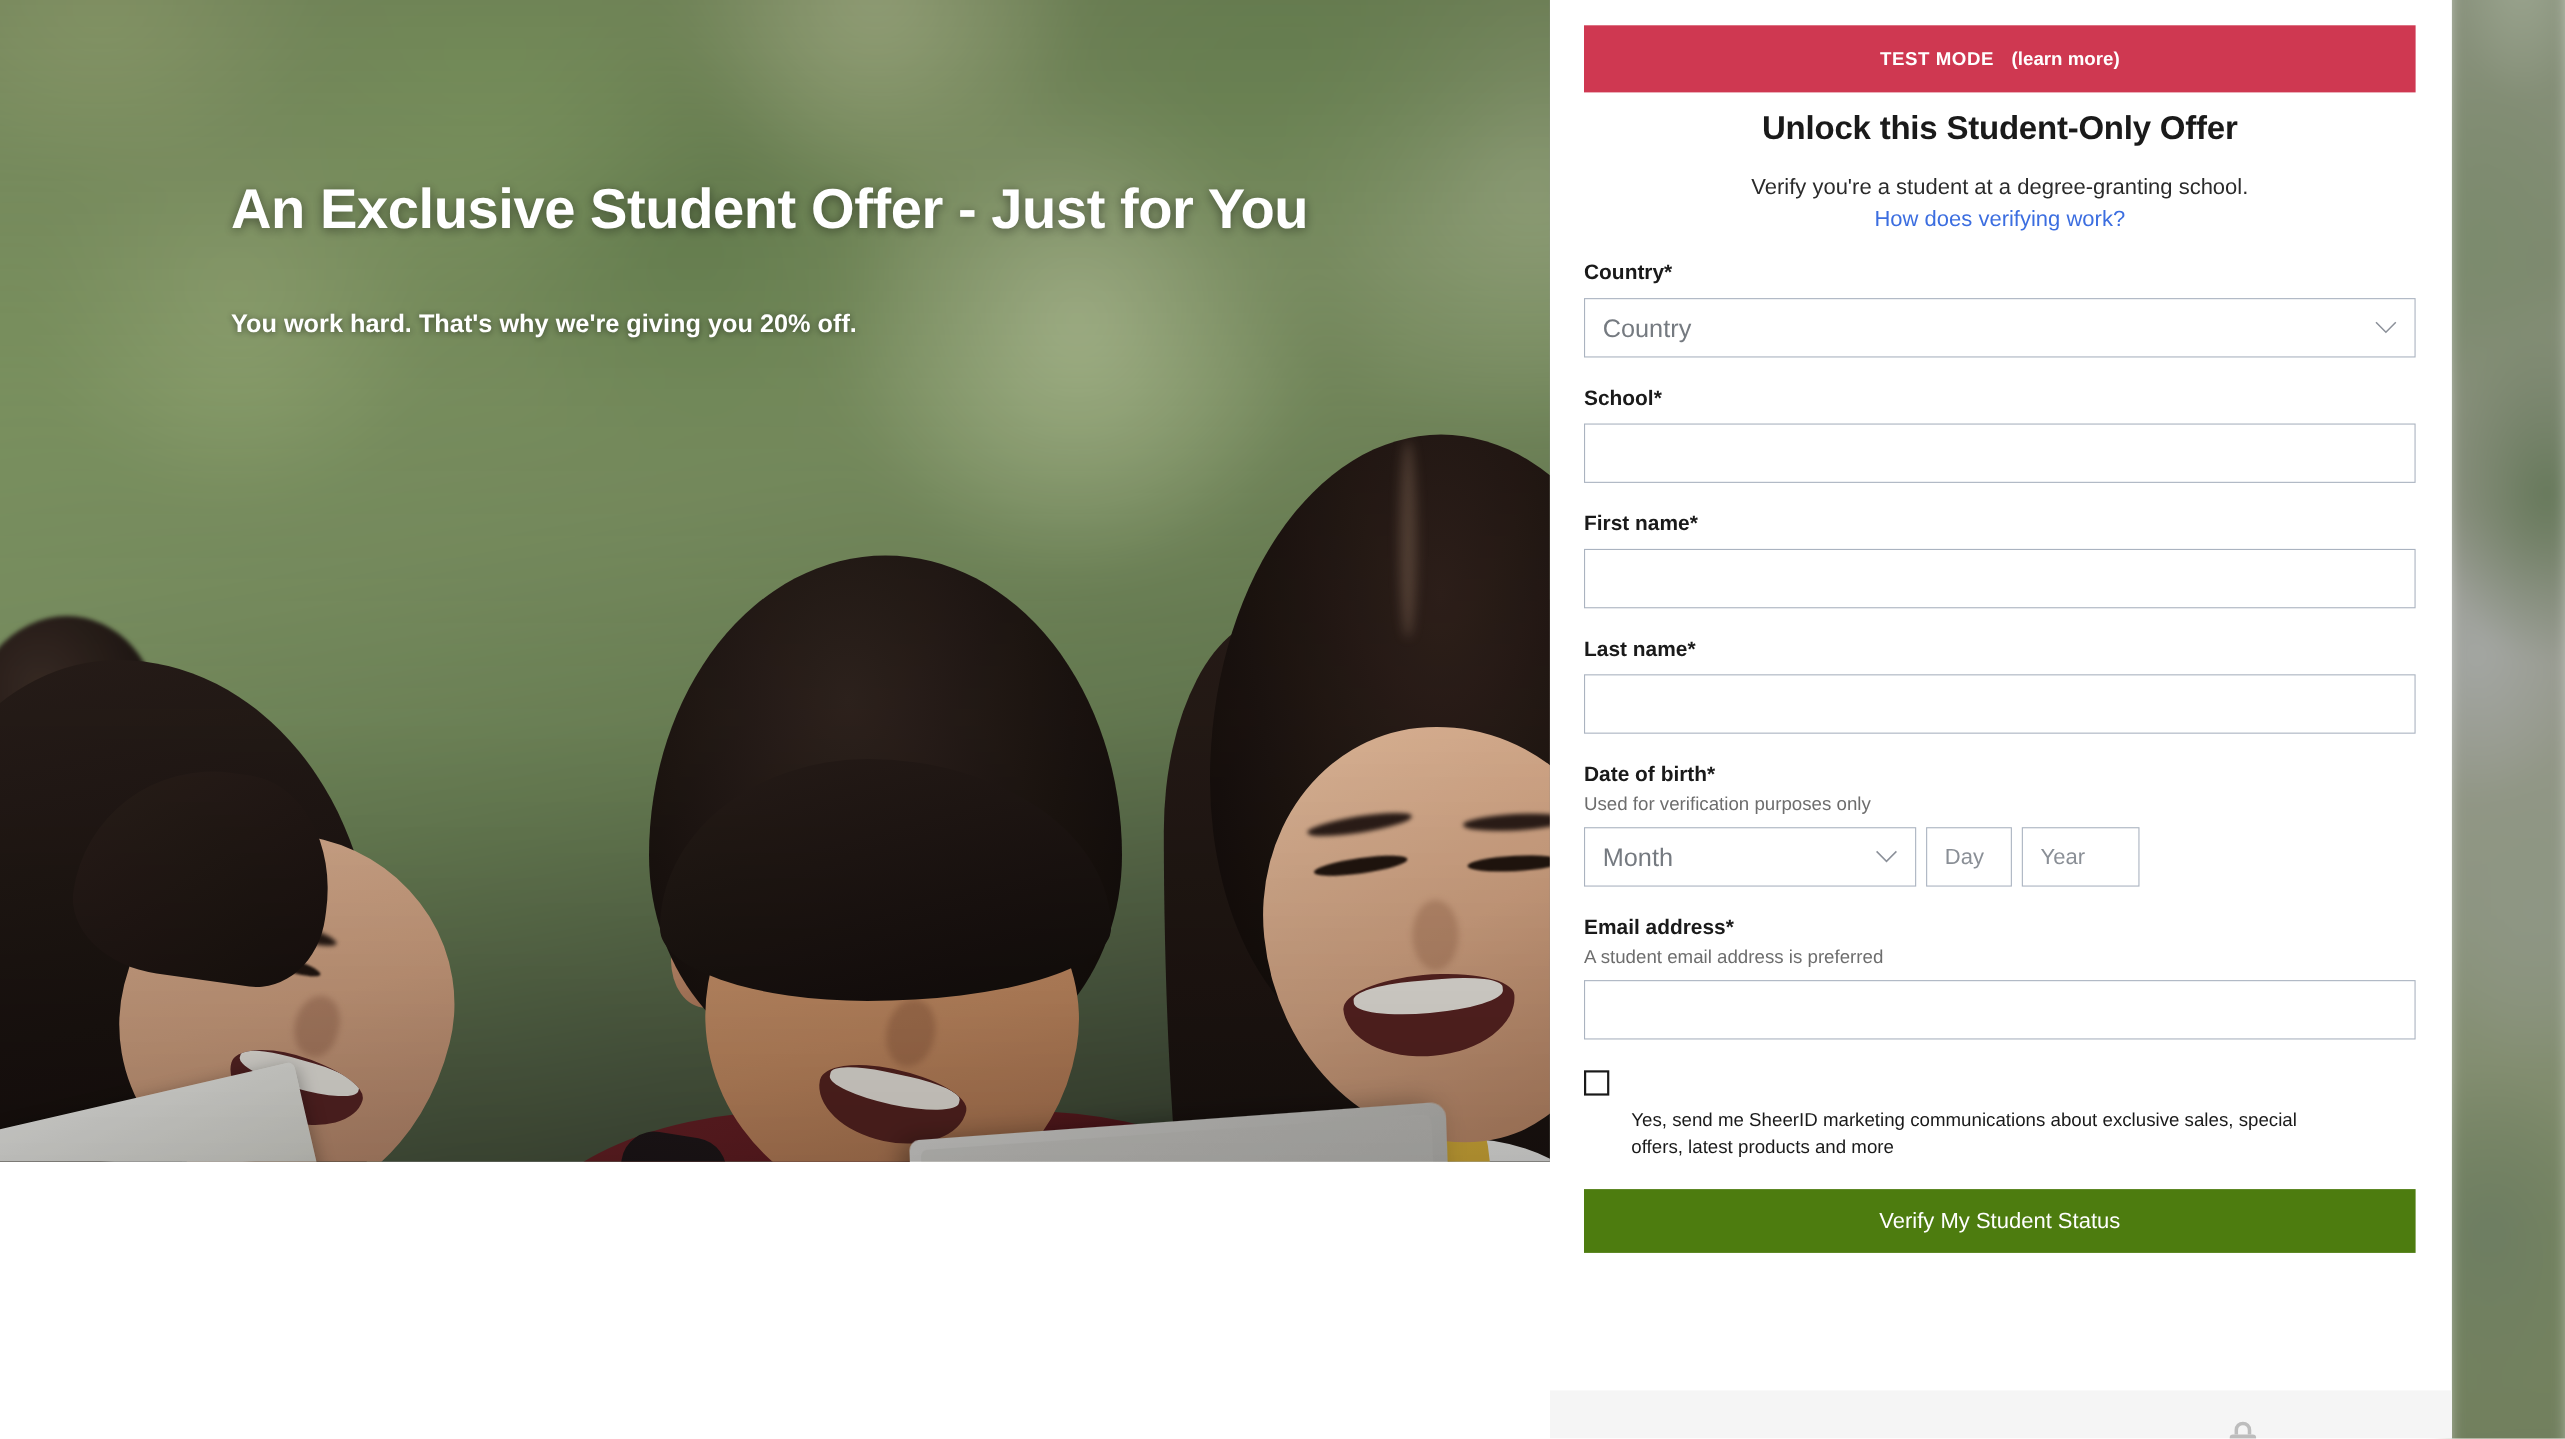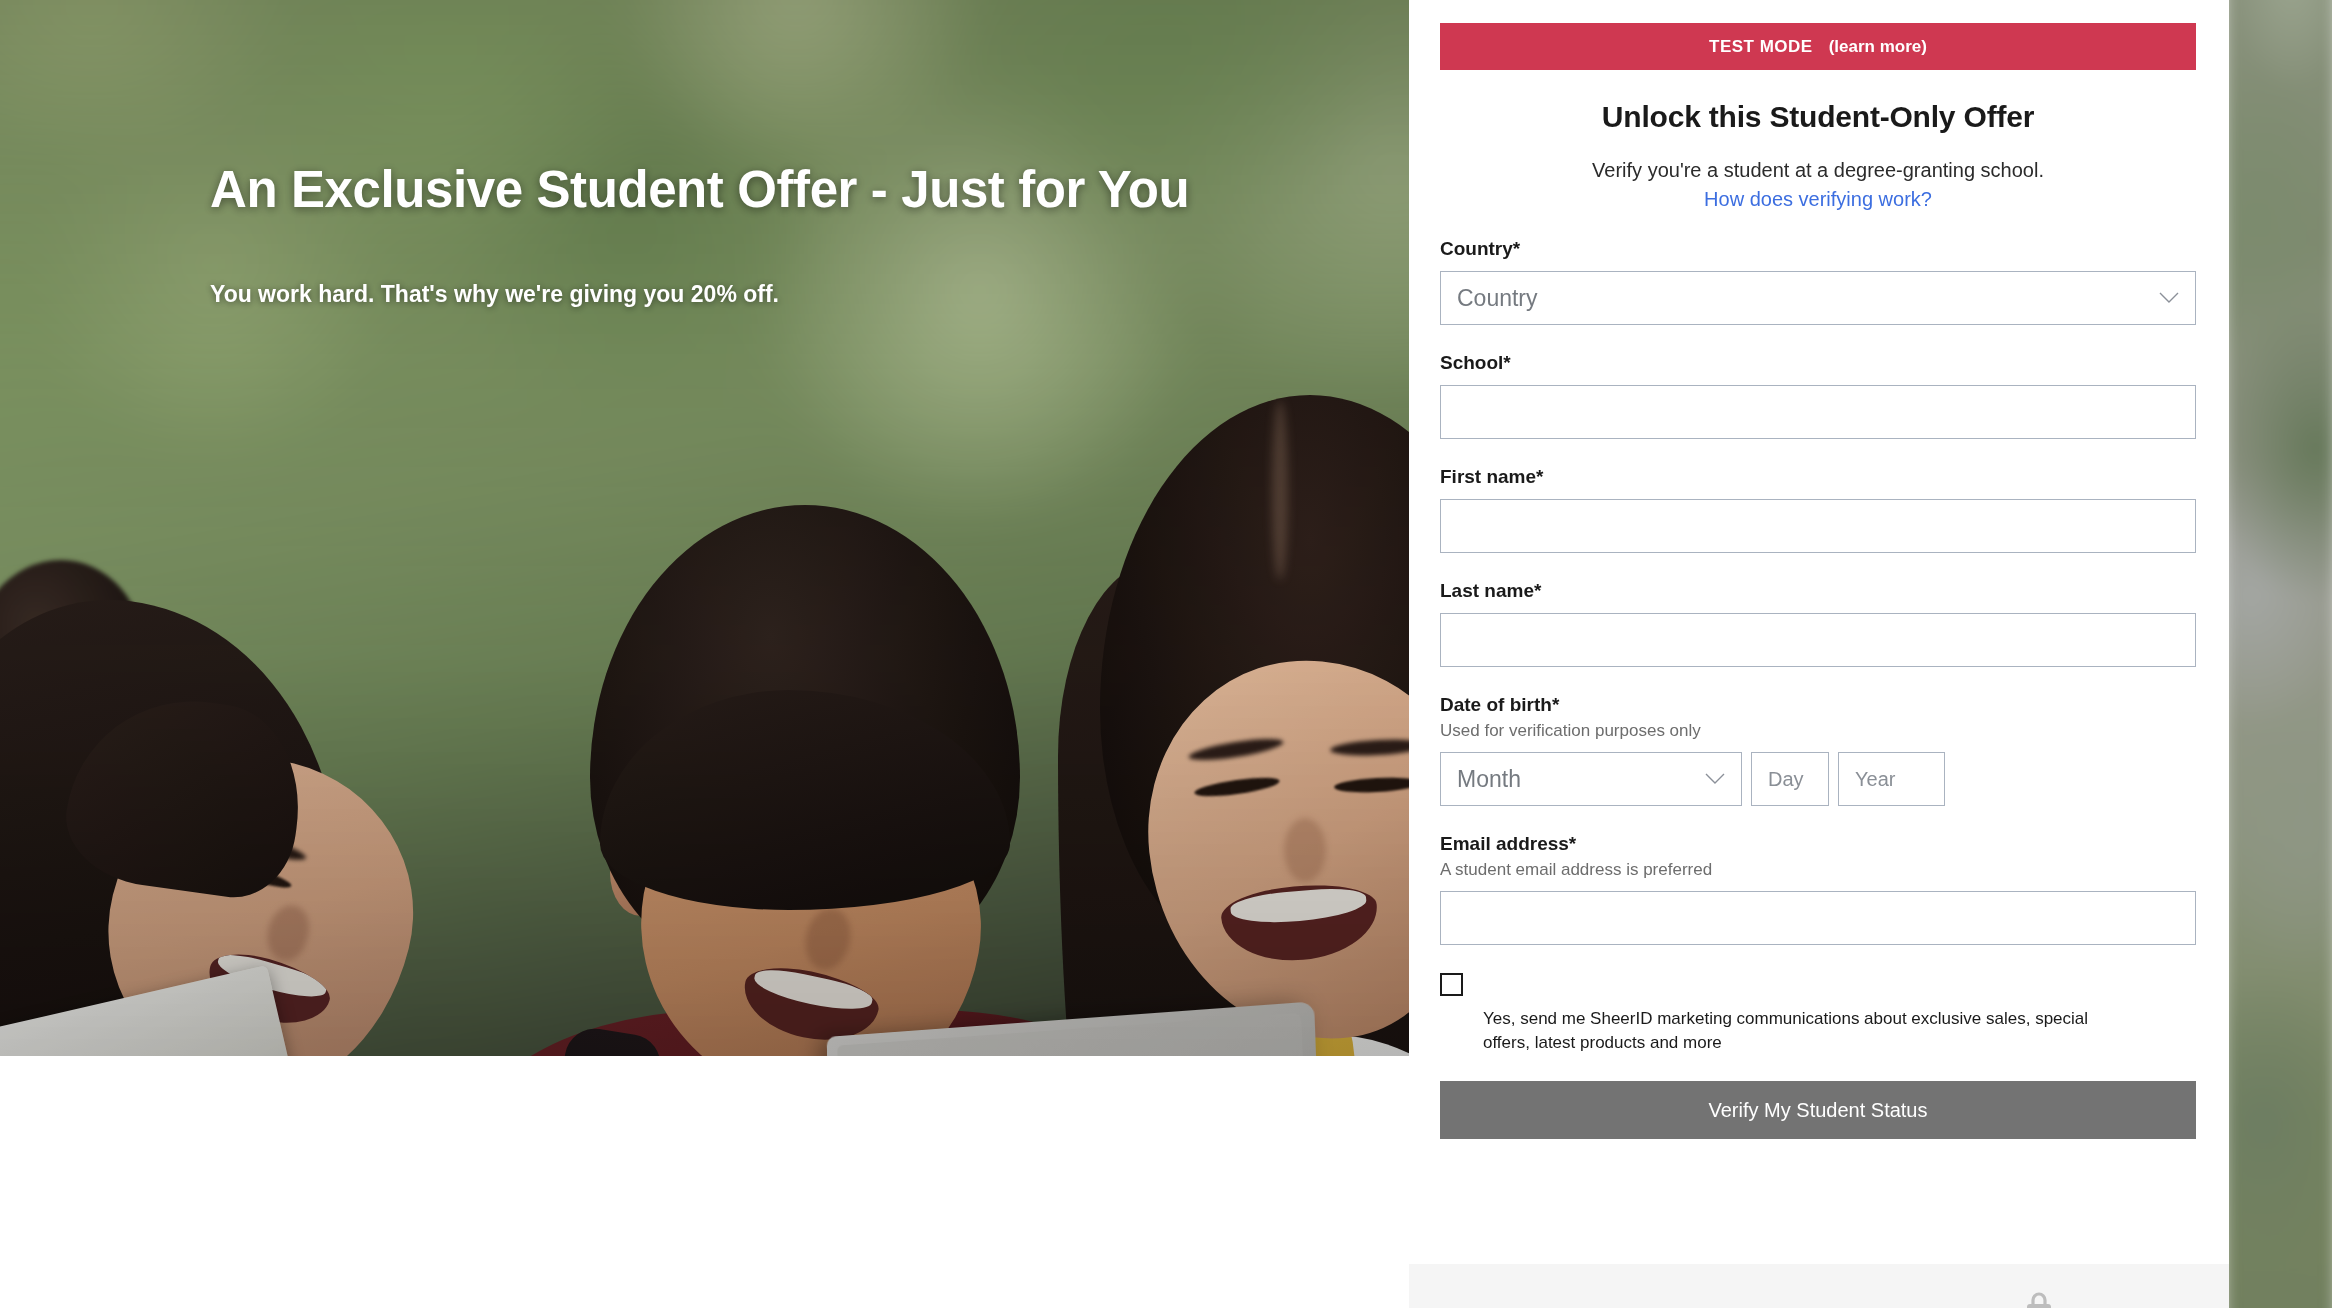--- a/index.html
+++ b/index.html
@@ -367,21 +367,21 @@
     height: 1308px;
     background: #ffffff;
     overflow: hidden;
   }
 
   .test-banner {
     position: absolute;
     left: 31px;
     top: 23px;
     width: 756px;
-    height: 47px;
+    height: 61px;
     background: #cf3851;
     display: flex;
     align-items: center;
     justify-content: center;
     gap: 16px;
   }
   .test-banner-label {
     font-size: 17px;
     font-weight: 700;
     color: #ffffff;
@@ -510,21 +510,21 @@
     line-height: 1.42;
     color: #1a1a1a;
     max-width: 640px;
     margin-top: 36px;
   }
 
   .submit-btn {
     margin-top: 26px;
     width: 100%;
     height: 58px;
-    background: #737373;
+    background: #4d7c0f;
     color: #ffffff;
     border: none;
     font-size: 20px;
     font-family: "Liberation Sans", sans-serif;
     cursor: pointer;
     display: flex;
     align-items: center;
     justify-content: center;
   }
 

